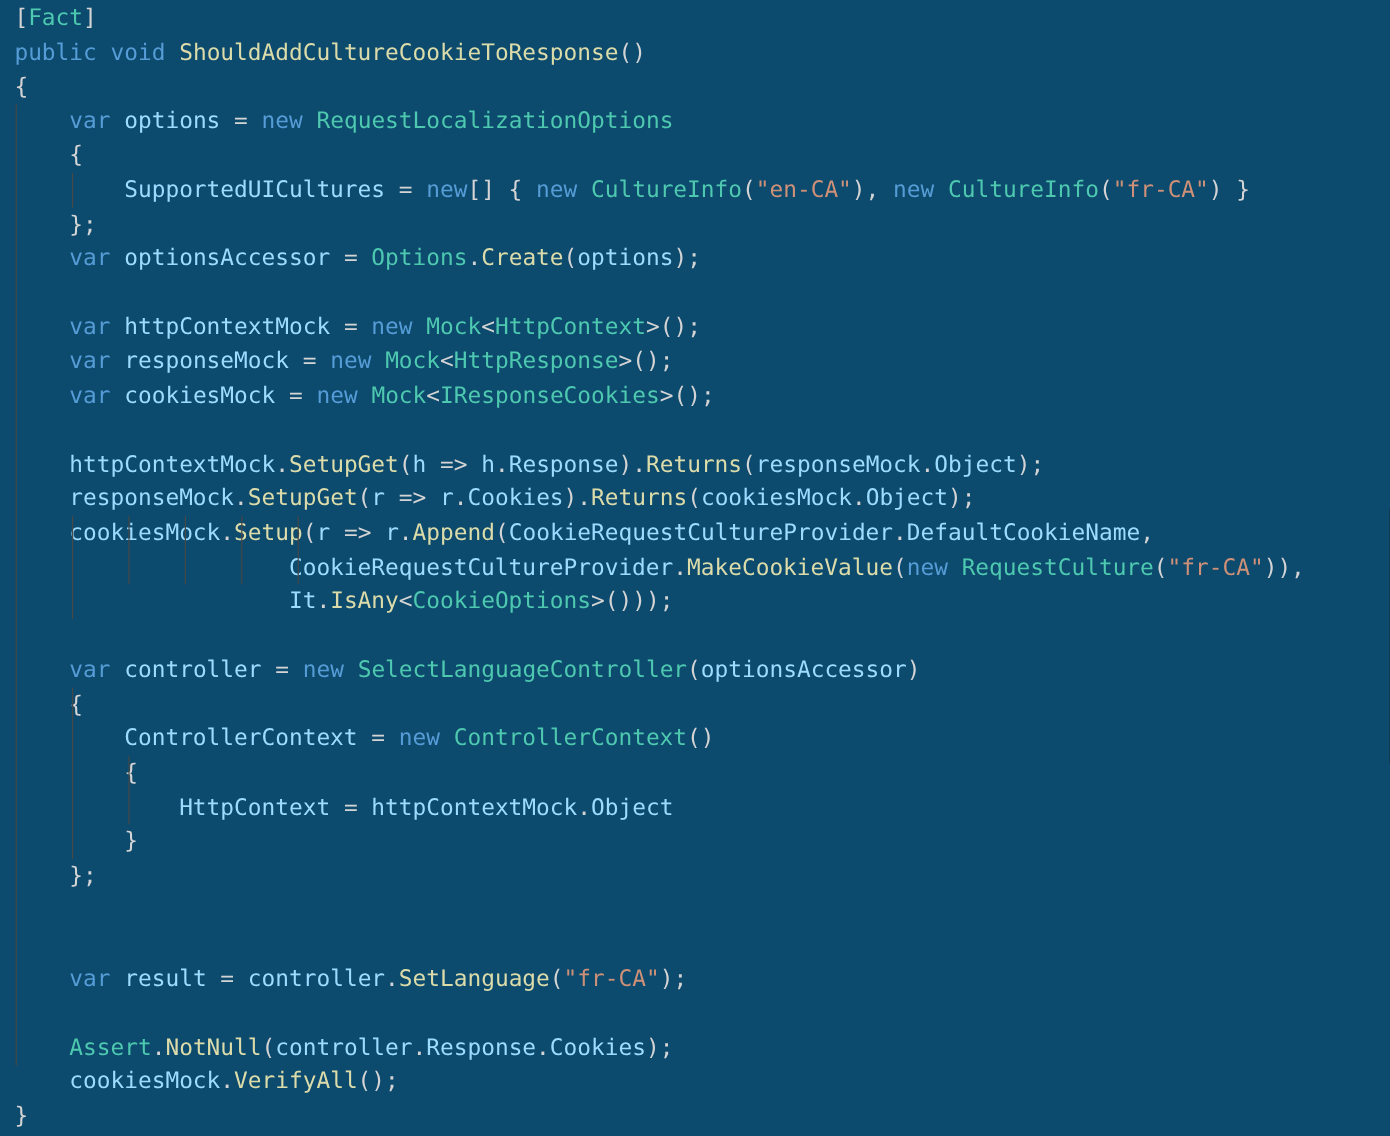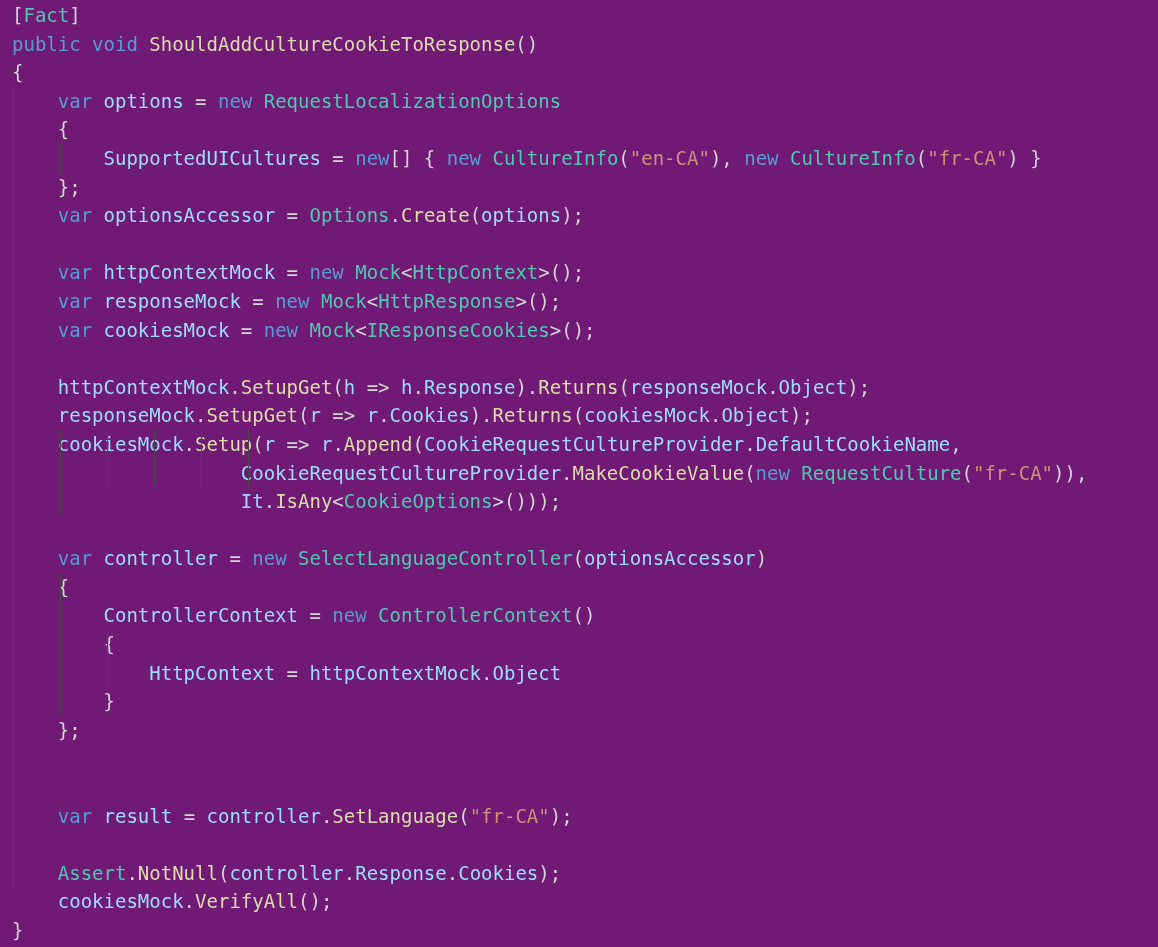--- a/index.html
+++ b/index.html
@@ -11,21 +11,21 @@
   body {
     width: 1158px;
     height: 947px;
     overflow: hidden;
     font-family: "DejaVu Sans Mono", monospace;
   }
   #editor {
     position: relative;
     width: 1158px;
     height: 947px;
-    background: #701a75;
+    background: #0c4a6e;
     padding: 0;
     box-sizing: border-box;
   }
   #code {
     position: relative;
     padding-top: 1px;
     font-family: "DejaVu Sans Mono", monospace;
     font-size: 19px;
     line-height: 28.6px;
     letter-spacing: 0px;

